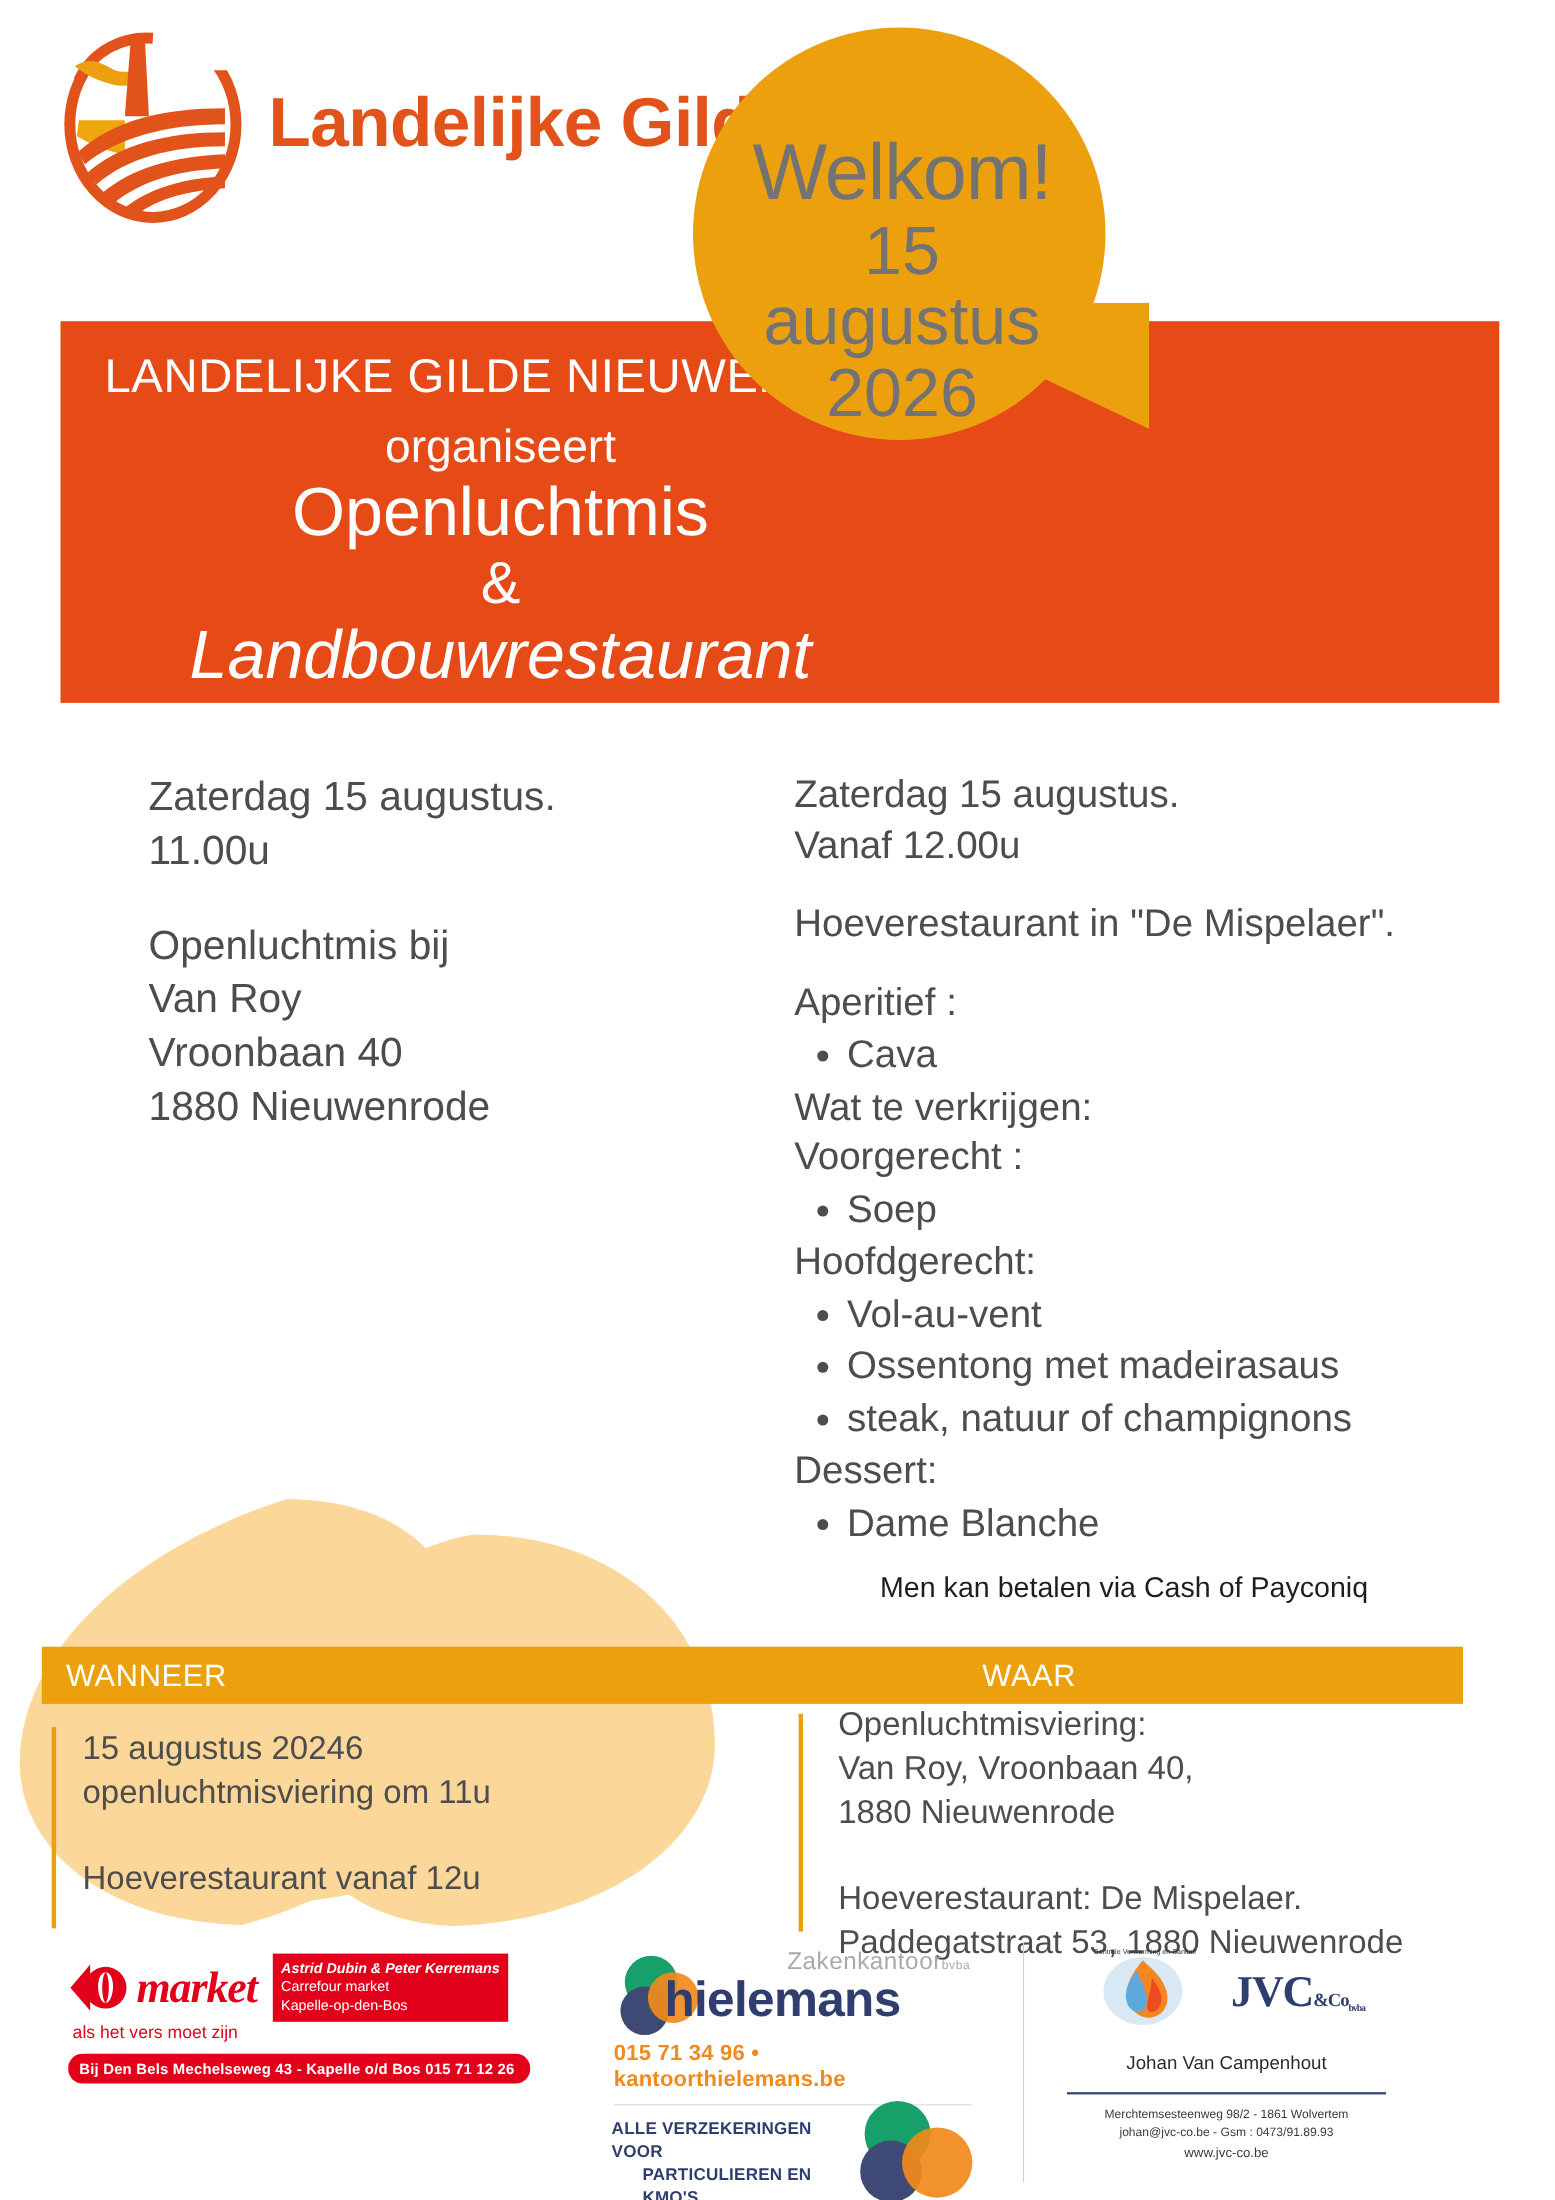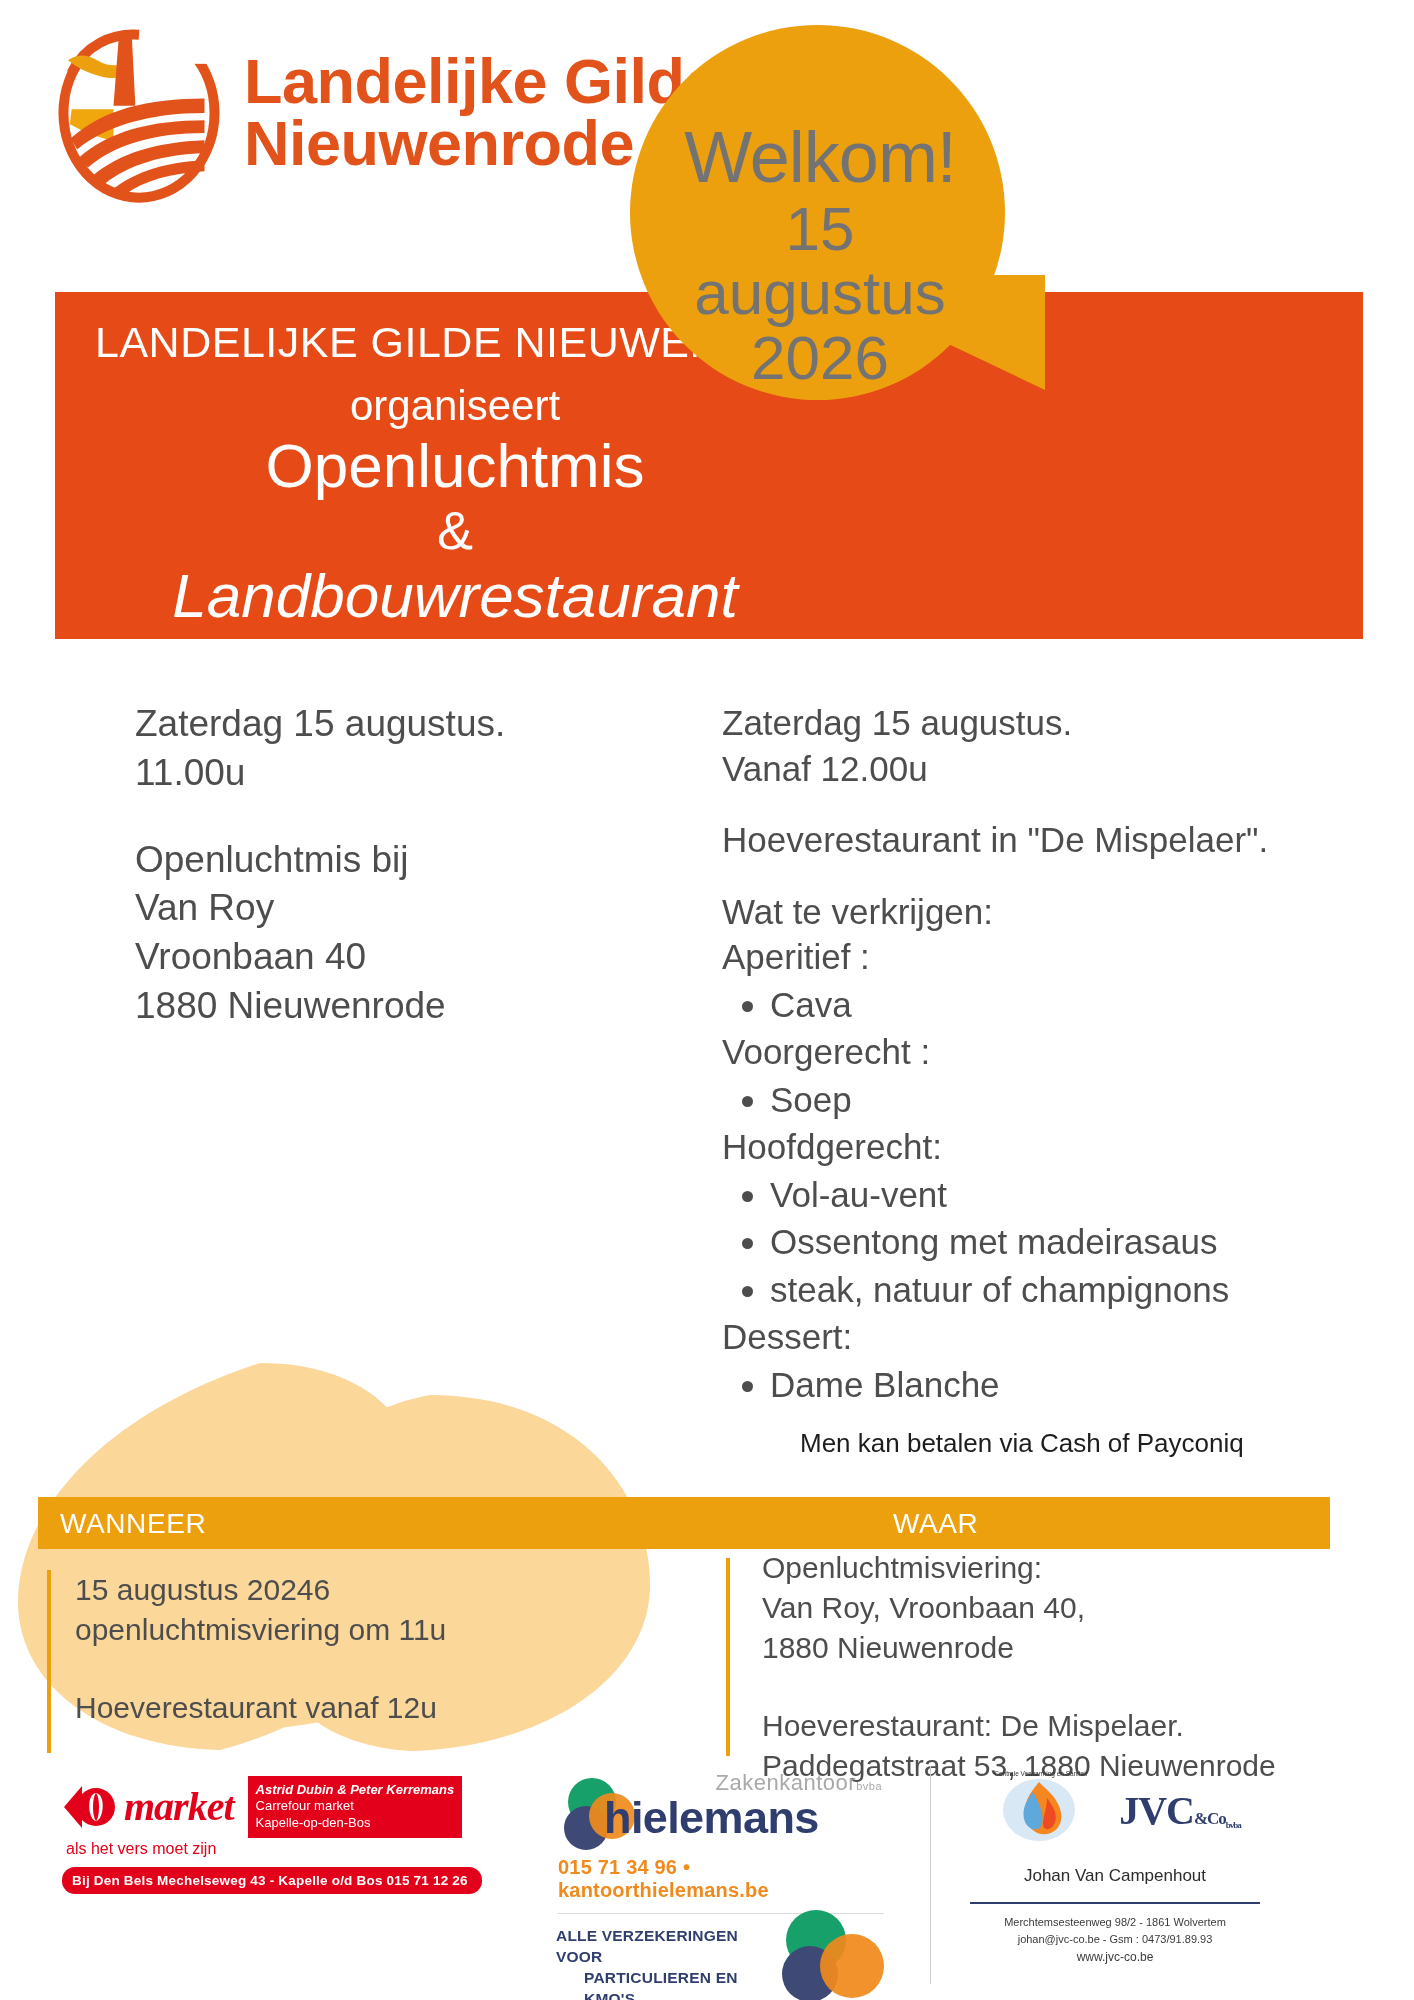--- a/index.html
+++ b/index.html
@@ -338,21 +338,20 @@
       <path d="M22,42 C40,30 52,42 62,46 C74,50 82,44 92,50 C80,66 64,62 52,58 C40,54 32,50 22,42 Z" fill="#eda00e"></path>
       <path d="M26,96 L72,96 L72,130 C56,128 38,120 24,112 Z" fill="#f0a70d"></path>
       <path d="M78,14 L92,14 L96,92 L72,92 Z" fill="#e1531a"></path>
       <path d="M25,128 C60,96 110,84 172,84 L172,100 C112,100 64,114 32,140 Z" fill="#e1531a"></path>
       <path d="M33,150 C66,120 114,108 172,108 L172,122 C118,122 74,134 44,160 Z" fill="#e1531a"></path>
       <path d="M48,170 C78,144 120,132 172,130 L172,144 C126,146 90,156 62,178 Z" fill="#e1531a"></path>
       <path d="M70,185 C96,164 130,154 172,152 L172,164 C136,166 106,174 84,190 Z" fill="#e1531a"></path>
     </svg>
     <div class="logo-words">
       <div class="logo-line">Landelijke Gilde</div>
-      <div class="logo-line">Nieuwenrode</div>
     </div>
   </div>
 
   <div class="welkom-tail"></div>
   <div class="welkom-bubble"></div>
   <div class="welkom-text">
     <div class="welkom-hello">Welkom!</div>
     <div class="welkom-day">15</div>
     <div class="welkom-month">augustus</div>
     <div class="welkom-year">2026</div>
@@ -377,28 +376,28 @@
     <div>Vroonbaan 40</div>
     <div>1880 Nieuwenrode</div>
   </div>
 
   <div class="col-right">
     <div>Zaterdag 15 augustus.</div>
     <div>Vanaf 12.00u</div>
     <div class="gap-sm"></div>
     <div>Hoeverestaurant in "De Mispelaer".</div>
     <div class="gap-sm"></div>
-    <div>Wat te verkrijgen:</div>
-
     <div>
       <div>Aperitief :</div>
       <ul class="menu-list">
         <li>Cava</li>
       </ul>
     </div>
+
+    <div>Wat te verkrijgen:</div>
 
     <div>
       <div>Voorgerecht :</div>
       <ul class="menu-list">
         <li>Soep</li>
       </ul>
     </div>
 
     <div>
       <div>Hoofdgerecht:</div>

